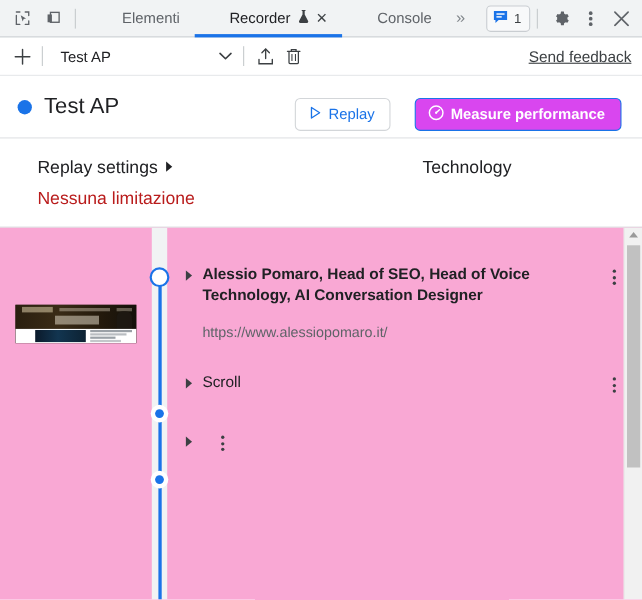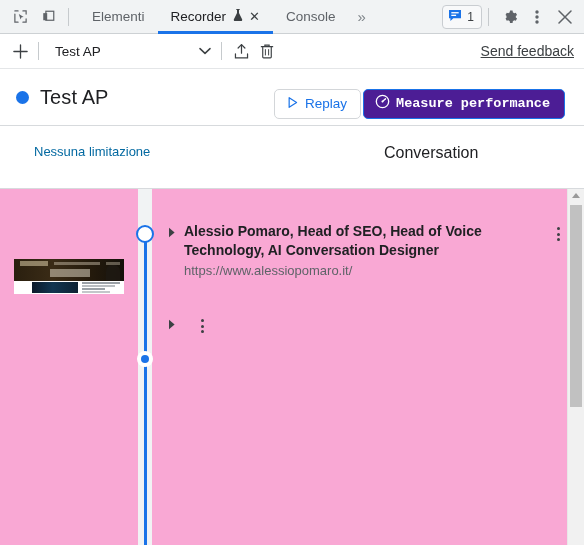--- a/index.html
+++ b/index.html
@@ -76,21 +76,21 @@
   }
   .tab.active::after {
     content: "";
     position: absolute;
     left: 0;
     right: 0;
     bottom: -1px;
     height: 3px;
     background: #1a73e8;
   }
-  .tab .tab-label { pointer-events: none; }
+  .tab .tab-label { pointer-events: none; margin-left: 19px; }
   .tab-extra {
     display: inline-flex;
     align-items: center;
     margin-left: 6px;
     gap: 5px;
   }
   .tab-close {
     font-size: 13px;
     color: #3c4043;
     cursor: pointer;
@@ -203,21 +203,21 @@
   .rec-title {
     font-size: 20px;
     color: #202124;
     font-weight: 400;
     letter-spacing: 0.1px;
   }
   .rec-actions {
     margin-left: auto;
     display: flex;
     align-items: center;
-    gap: 2px;
+    gap: 22px;
     margin-top: 13px;
   }
   .btn {
     display: inline-flex;
     align-items: center;
     gap: 6px;
     height: 30px;
     border-radius: 5px;
     font-size: 13.5px;
     cursor: pointer;
@@ -225,25 +225,24 @@
     white-space: nowrap;
   }
   .btn-outline {
     border: 1px solid #d3d6d9;
     background: #fff;
     color: #1a73e8;
     padding: 0 13px 0 11px;
   }
   .btn-primary {
     border: 1px solid #1a73e8;
-    background: #4c1d95;
+    background: #d946ef;
     color: #ffffff;
     font-weight: 700;
     padding: 0 14px 0 11px;
-    font-family: Liberation Mono, monospace;
   }
 
   
   .settings-row {
     display: flex;
     padding: 18px 16px 16px 34px;
     background: #fff;
     border-bottom: 1px solid #d7dadd;
     min-height: 62px;
     box-sizing: border-box;
@@ -254,22 +253,22 @@
     font-size: 16px;
     color: #202124;
     display: flex;
     align-items: center;
     gap: 7px;
     margin-bottom: 10px;
     font-weight: 400;
   }
   .set-head.clickable { cursor: pointer; }
   .set-sub {
-    font-size: 13px;
-    color: #0369a1;
+    font-size: 16px;
+    color: #b91c1c;
     display: flex;
     align-items: center;
   }
   .env-sep {
     width: 1px;
     height: 15px;
     background: #bdc1c6;
     margin: 0 9px;
     display: inline-block;
   }
@@ -435,21 +434,21 @@
   .step-title {
     font-size: 14px;
     color: #202124;
     line-height: 19px;
   }
   .step-title.bold { font-weight: 700; }
   .step-sub {
     font-size: 13px;
     color: #5f6368;
     line-height: 19px;
-    margin-top: 1px;
+    margin-top: 14px;
     white-space: nowrap;
     overflow: hidden;
   }
   .kebab {
     width: 20px;
     min-width: 20px;
     display: flex;
     flex-direction: column;
     align-items: center;
     gap: 2.5px;
@@ -628,24 +627,32 @@
             <circle cx="8" cy="8" r="1.1" fill="#fff"></circle>
           </svg>
         </span>
         <span>Measure performance</span>
       </div>
     </div>
   </div>
 
   <div class="settings-row">
     <div class="set-col">
+      <div class="set-head clickable">
+        <span>Replay settings</span>
+        <span>
+          <svg width="8" height="11" viewBox="0 0 8 11">
+              <path d="M1 0.8l5.6 4.7L1 10.2z" fill="#202124"></path>
+            </svg>
+        </span>
+      </div>
       <div class="set-sub">Nessuna limitazione</div>
     </div>
     <div class="set-col env">
-      <div class="set-head">Conversation</div>
+      <div class="set-head">Technology</div>
     </div>
   </div>
 
   <div class="steps-area">
     <div class="steps-inner">
 
       <div style="position:absolute;left:134px;top:0;bottom:0;width:22px;">
         <div class="rail-track"></div>
         <div class="rail-line" style="top:45px;"></div>
       </div>
@@ -687,20 +694,45 @@
             </div>
             <div class="kebab">
                 <i></i>
                 <i></i>
                 <i></i>
               </div>
           </div>
         </div>
       </div>
 
+      <div class="step" style="padding-top:27px;">
+        <div class="thumb-col"></div>
+        <div class="rail-col">
+          <div class="node" style="top:30px;">
+            <div class="node-dot"></div>
+          </div>
+        </div>
+        <div class="step-body">
+          <div class="step-row">
+            <span class="tri">
+              <svg width="8" height="11" viewBox="0 0 8 11">
+                  <path d="M1 0.8l5.6 4.7L1 10.2z" fill="#3c4043"></path>
+                </svg>
+            </span>
+            <div class="step-texts">
+              <div class="step-title">Scroll</div>
+            </div>
+            <div class="kebab">
+                <i></i>
+                <i></i>
+                <i></i>
+              </div>
+          </div>
+        </div>
+      </div>
 
       <div class="step" style="padding-top:34px;">
         <div class="thumb-col"></div>
         <div class="rail-col">
           <div class="node" style="top:37px;">
             <div class="node-dot"></div>
           </div>
         </div>
         <div class="step-body">
           <div class="step-row">

